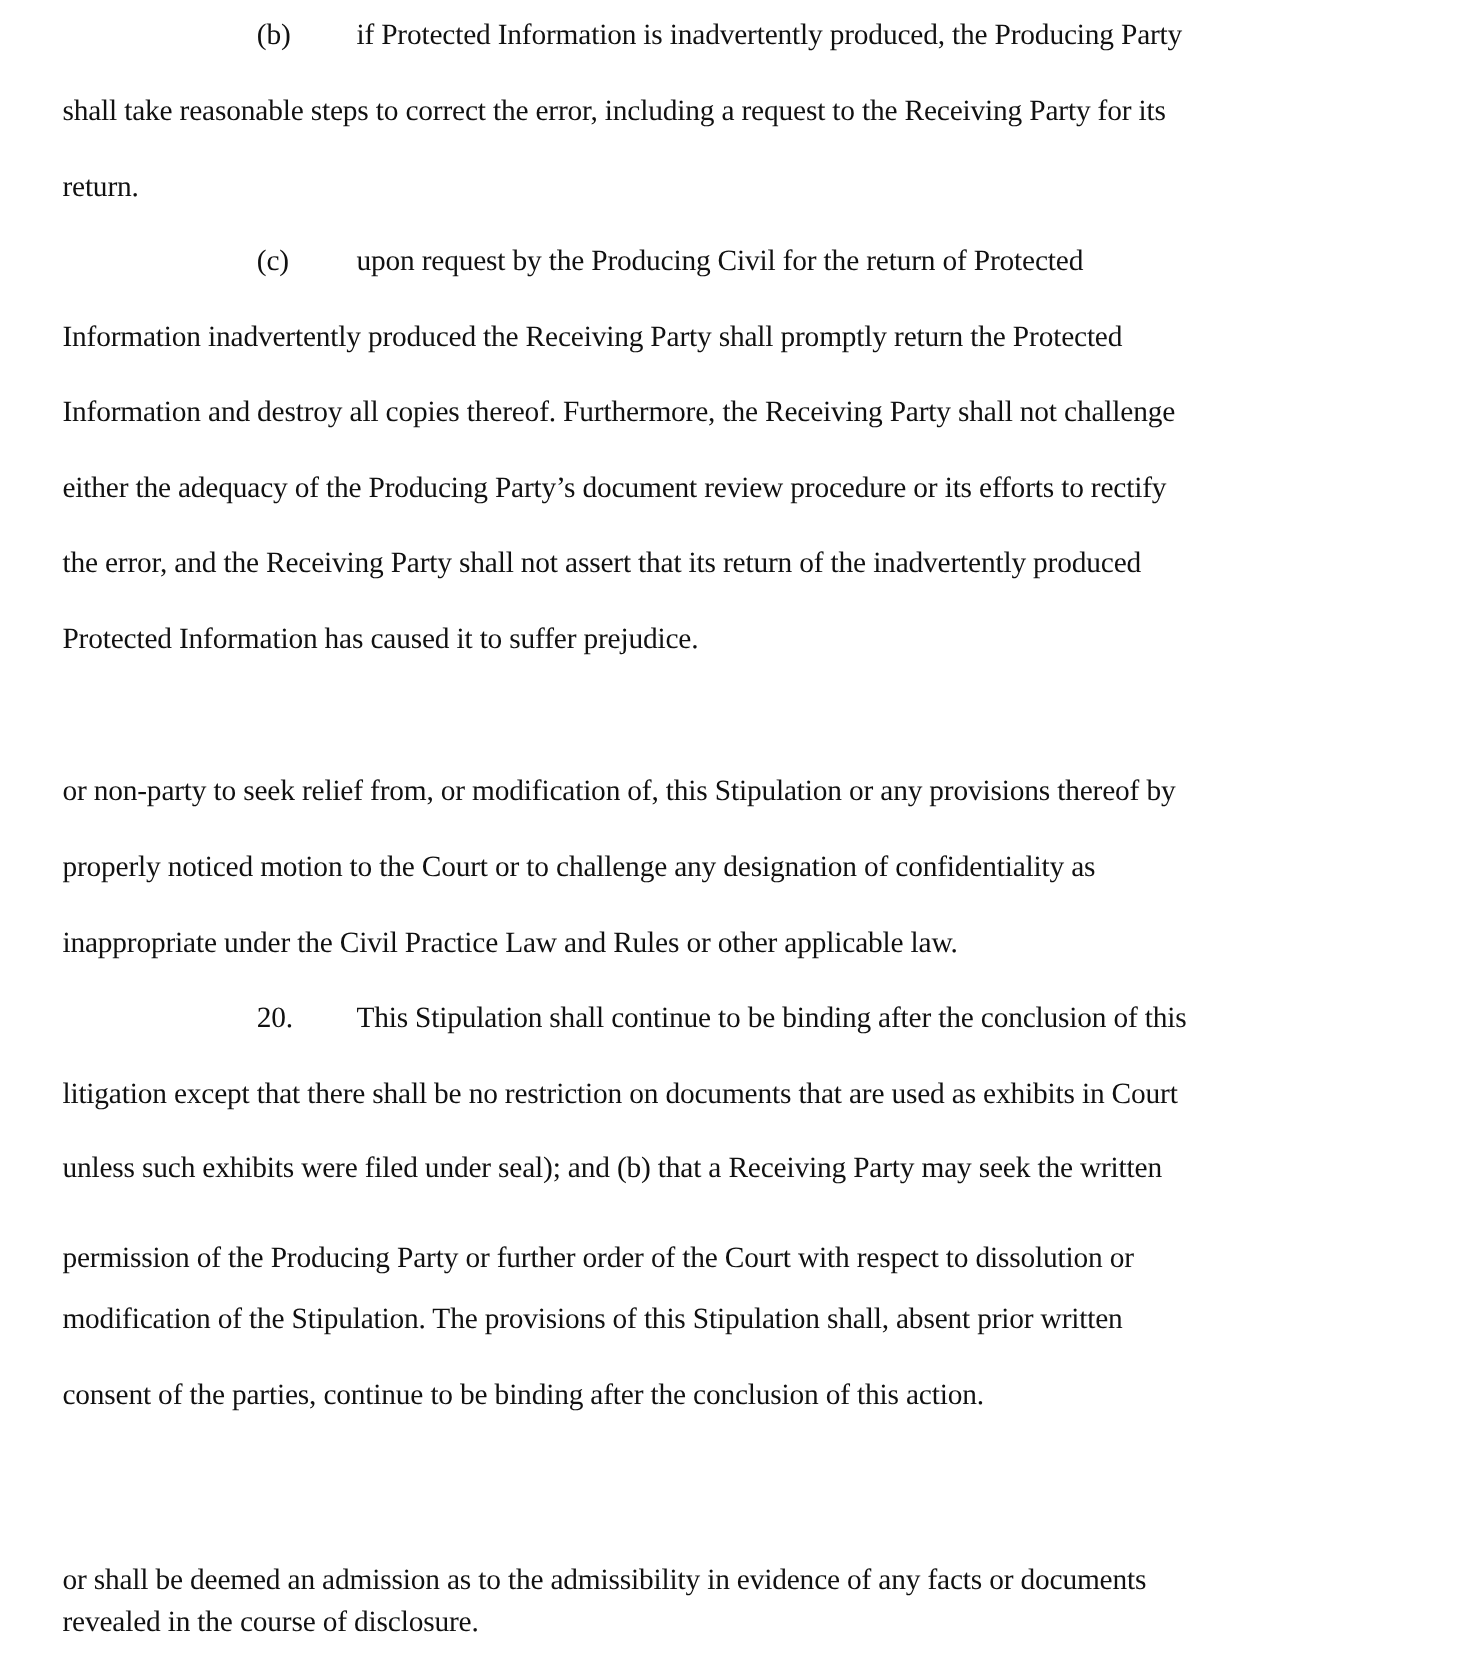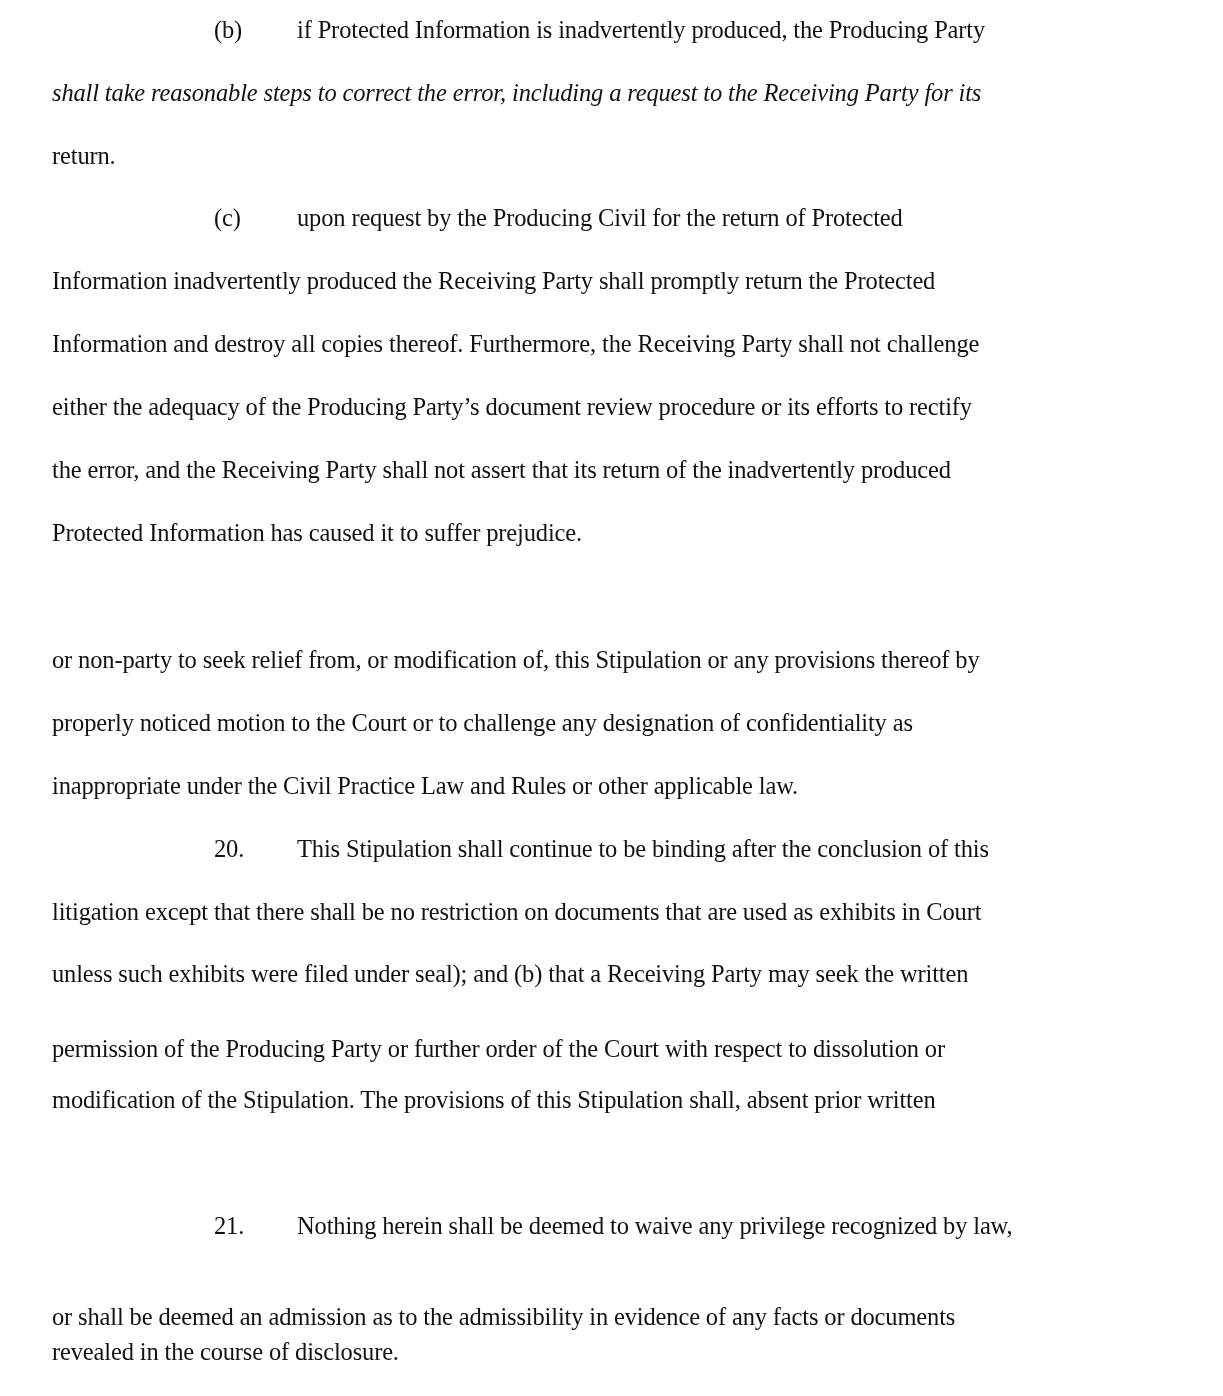--- a/index.html
+++ b/index.html
@@ -42,37 +42,37 @@
     .marker.num {
       width: 83px;
     }
   </style>
 </head>
 <body>
 
 <div class="page">
 
   <div class="line first" style="top:10px;"><span class="marker">(b)</span><span>if Protected Information is inadvertently produced, the Producing Party</span></div>
-  <div class="line" style="top:73px;font-style:italic;">shall take reasonable steps to correct the error, including a request to the Receiving Party for its</div>
+  <div class="line" style="top:73px;">shall take reasonable steps to correct the error, including a request to the Receiving Party for its</div>
   <div class="line" style="top:136px;">return.</div>
 
   <div class="line first" style="top:198px;"><span class="marker">(c)</span><span>upon request by the Producing Civil for the return of Protected</span></div>
   <div class="line" style="top:261px;">Information inadvertently produced the Receiving Party shall promptly return the Protected</div>
   <div class="line" style="top:324px;">Information and destroy all copies thereof. Furthermore, the Receiving Party shall not challenge</div>
   <div class="line" style="top:387px;">either the adequacy of the Producing Party’s document review procedure or its efforts to rectify</div>
   <div class="line" style="top:450px;">the error, and the Receiving Party shall not assert that its return of the inadvertently produced</div>
   <div class="line" style="top:513px;">Protected Information has caused it to suffer prejudice.</div>
 
   <div class="line" style="top:640px;">or non-party to seek relief from, or modification of, this Stipulation or any provisions thereof by</div>
   <div class="line" style="top:703px;">properly noticed motion to the Court or to challenge any designation of confidentiality as</div>
   <div class="line" style="top:766px;">inappropriate under the Civil Practice Law and Rules or other applicable law.</div>
 
   <div class="line first" style="top:829px;"><span class="marker num">20.</span><span>This Stipulation shall continue to be binding after the conclusion of this</span></div>
   <div class="line" style="top:892px;">litigation except that there shall be no restriction on documents that are used as exhibits in Court</div>
   <div class="line" style="top:954px;">unless such exhibits were filed under seal); and (b) that a Receiving Party may seek the written</div>
   <div class="line" style="top:1017px;margin-top:12px;">permission of the Producing Party or further order of the Court with respect to dissolution or</div>
   <div class="line" style="top:1080px;">modification of the Stipulation. The provisions of this Stipulation shall, absent prior written</div>
+  <div class="line" style="top:1143px;">consent of the parties, continue to be binding after the conclusion of this action.</div>
 
-  <div class="line first" style="top:1206px;"><span class="marker num">21.</span><span>Nothing herein shall be deemed to waive any privilege recognized by law,</span></div>
   <div class="line" style="top:1269px;margin-top:28px;">or shall be deemed an admission as to the admissibility in evidence of any facts or documents</div>
   <div class="line" style="top:1332px;">revealed in the course of disclosure.</div>
 
 </div>
 
 </body></html>

